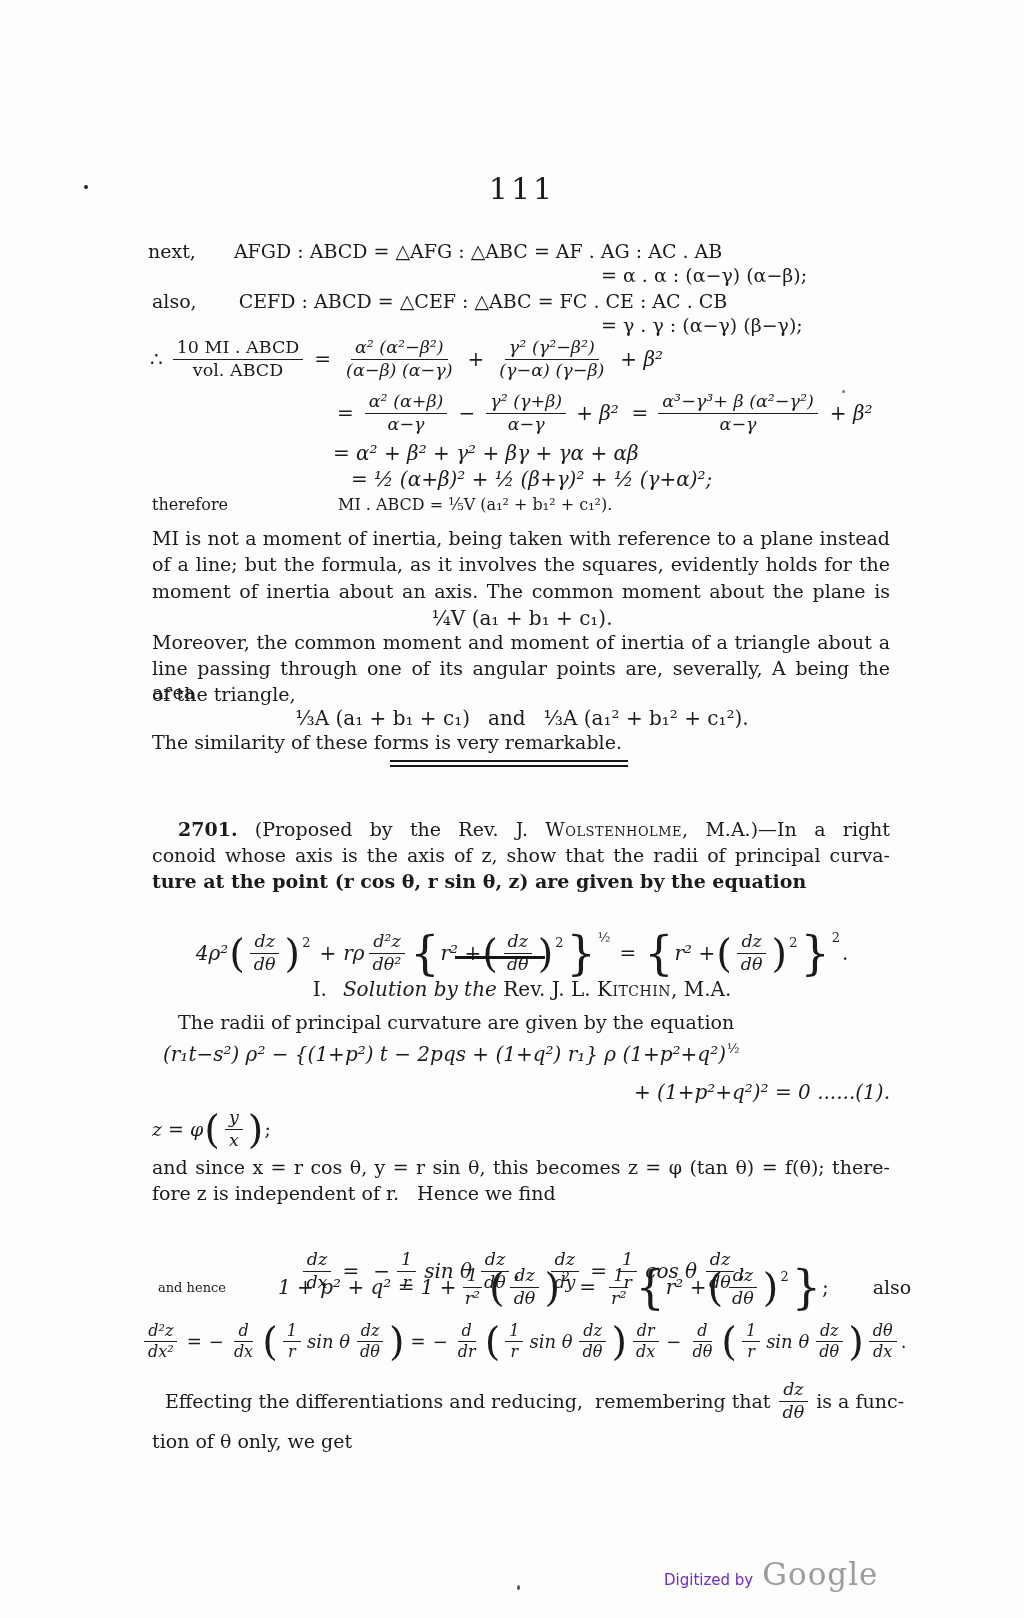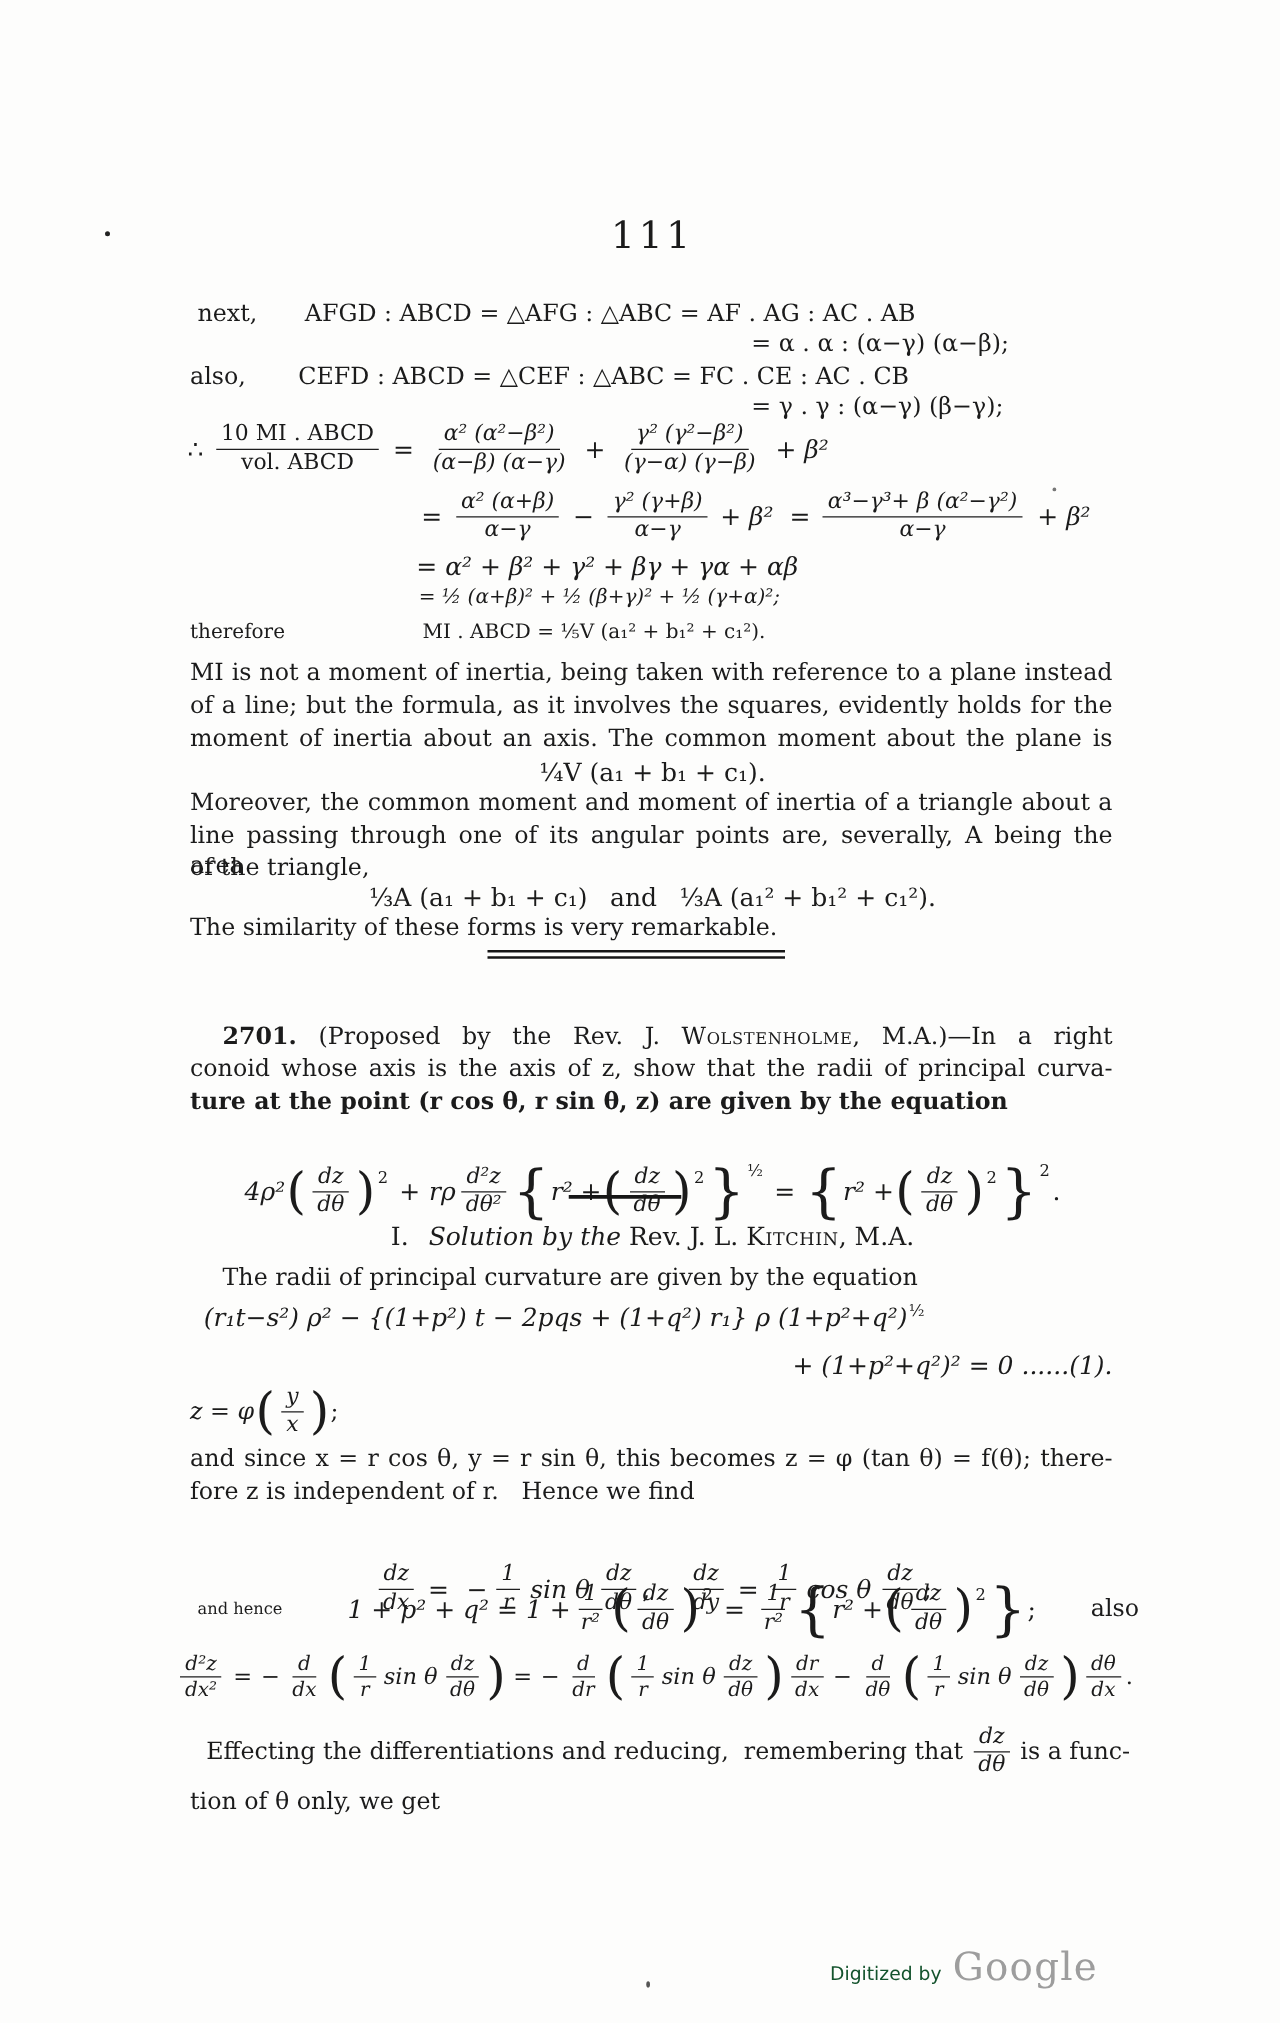--- a/index.html
+++ b/index.html
@@ -30,34 +30,34 @@
   .sm .frac span, .frac.sm span{font-size:16px;}
   .dl{font-style:normal;font-weight:400;line-height:0.85;margin:0 1px;}
   .d40{font-size:40px;} .d46{font-size:46px;}
   .sp{font-size:13px;position:relative;top:-11px;font-style:normal;margin:0 2px 0 1px;}
   .sph{top:-16px;}
   .pageno{font-size:30px;letter-spacing:3px;}
   .rule-double{position:absolute;height:3px;border-top:2px solid #161616;border-bottom:2px solid #161616;}
   .rule-short{position:absolute;height:3px;background:#161616;}
   .speck{position:absolute;background:#222;border-radius:50%;}
   .wm{position:absolute;display:flex;align-items:baseline;}
-  .wm .pre{font-family:"DejaVu Sans", sans-serif;font-size:15px;color:#14532d;}
+  .wm .pre{font-family:"DejaVu Sans", sans-serif;font-size:15px;color:#6d28d9;}
   .wm .logo{font-family:"DejaVu Serif", serif;font-size:31px;color:#9d9d9d;margin-left:9px;letter-spacing:1px;}
   .eqtxt{font-size:20px;}
 </style>
 </head>
 <body>
 
 <div class="ln pageno tctr" style="top:170px;">111</div>
 
 <div class="speck" style="left:84px;top:185px;width:4px;height:4px;"></div>
 <div class="speck" style="left:842px;top:390px;width:3px;height:3px;background:#777;"></div>
 <div class="speck" style="left:517px;top:1585px;width:3px;height:5px;background:#555;"></div>
 
-<div class="ln" style="top:240px;left:158px;"><span class="rm">next,</span><span class="t" style="margin-left:38px;">AFGD : ABCD = △AFG : △ABC = AF . AG : AC . AB</span></div>
+<div class="ln" style="top:240px;left:148px;"><span class="rm">next,</span><span class="t" style="margin-left:38px;">AFGD : ABCD = △AFG : △ABC = AF . AG : AC . AB</span></div>
 <div class="ln" style="top:264px;left:601px;"><span class="t">= α . α : (α−γ) (α−β);</span></div>
 <div class="ln" style="top:290px;left:152px;"><span class="rm">also,</span><span class="t" style="margin-left:42px;">CEFD : ABCD = △CEF : △ABC = FC . CE : AC . CB</span></div>
 <div class="ln" style="top:314px;left:601px;"><span class="t">= γ . γ : (α−γ) (β−γ);</span></div>
 
 <div class="fx" style="top:338px;left:150px;">
   <span class="t rm">∴</span>
   <span class="frac frr" style="margin-left:10px;"><span class="n">10 MI . ABCD</span><span class="d">vol. ABCD</span></span>
   <span class="o">=</span>
   <span class="frac"><span class="n">α² (α²−β²)</span><span class="d">(α−β) (α−γ)</span></span>
   <span class="o">+</span>
@@ -69,21 +69,21 @@
   <span class="o">=</span>
   <span class="frac"><span class="n">α² (α+β)</span><span class="d">α−γ</span></span>
   <span class="o">−</span>
   <span class="frac"><span class="n">γ² (γ+β)</span><span class="d">α−γ</span></span>
   <span class="t it" style="margin:0 6px;">+ β²  =</span>
   <span class="frac"><span class="n">α³−γ³+ β (α²−γ²)</span><span class="d">α−γ</span></span>
   <span class="t it" style="margin-left:8px;">+ β²</span>
 </div>
 
 <div class="ln it" style="top:441px;left:333px;font-size:20px;">= α² + β² + γ² + βγ + γα + αβ</div>
-<div class="ln it" style="top:467px;left:335px;font-size:16px;">= ½ (α+β)² + ½ (β+γ)² + ½ (γ+α)²;</div>
+<div class="ln it" style="top:467px;left:351px;font-size:20px;">= ½ (α+β)² + ½ (β+γ)² + ½ (γ+α)²;</div>
 
 <div class="ln" style="top:495px;left:152px;font-size:16px;"><span class="rm">therefore</span><span class="t" style="margin-left:110px;">MI . ABCD = ⅕V (a₁² + b₁² + c₁²).</span></div>
 
 <div class="ln" style="top:527px;left:152px;"><span class="jl">MI is not a moment of inertia, being taken with reference to a plane instead</span></div>
 <div class="ln" style="top:553px;left:152px;"><span class="jl">of a line;  but the formula, as it involves the squares, evidently holds for the</span></div>
 <div class="ln" style="top:580px;left:152px;"><span class="jl">moment of inertia about an axis.   The common moment about the plane is</span></div>
 <div class="ln tctr" style="top:606px;font-size:20px;">¼V (a₁ + b₁ + c₁).</div>
 <div class="ln" style="top:631px;left:152px;"><span class="jl">Moreover,  the common moment and moment of inertia of a triangle about a</span></div>
 <div class="ln" style="top:657px;left:152px;"><span class="jl">line passing through one of its angular points are, severally, A being the area</span></div>
 <div class="ln" style="top:683px;left:152px;">of the triangle,</div>

